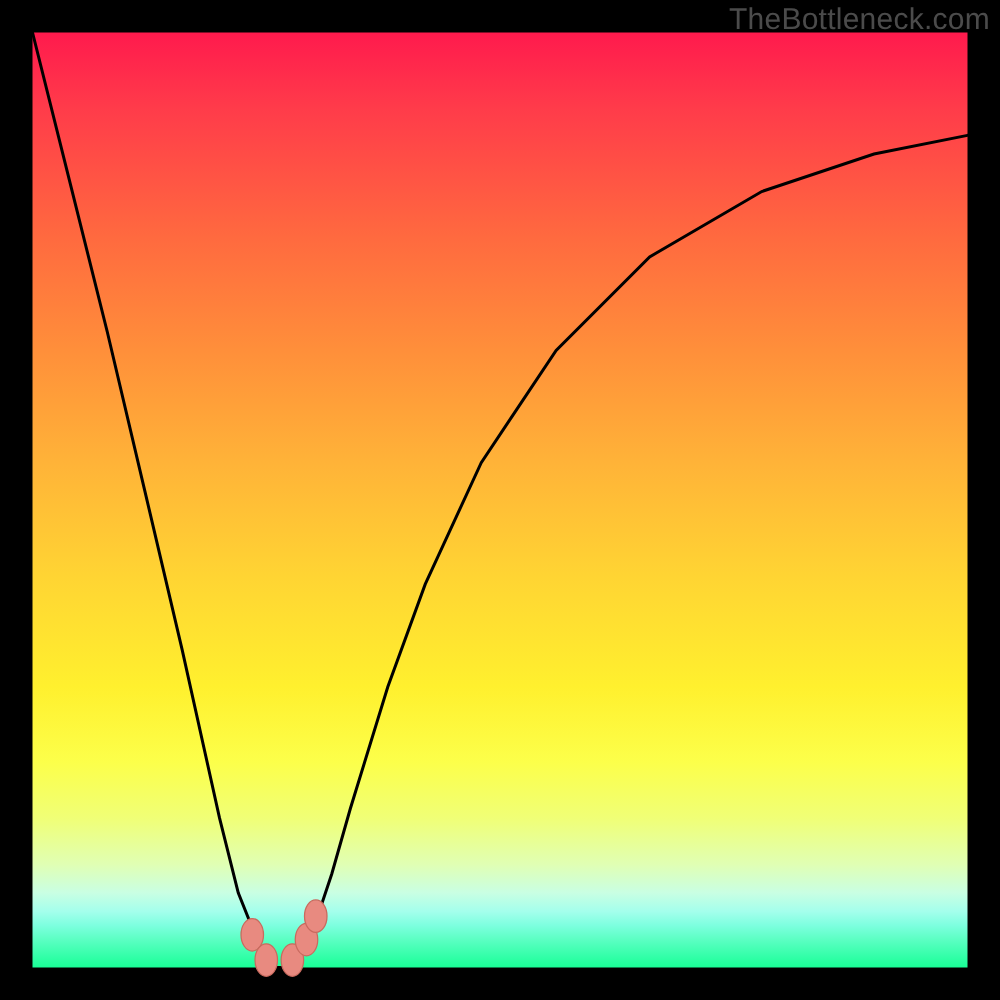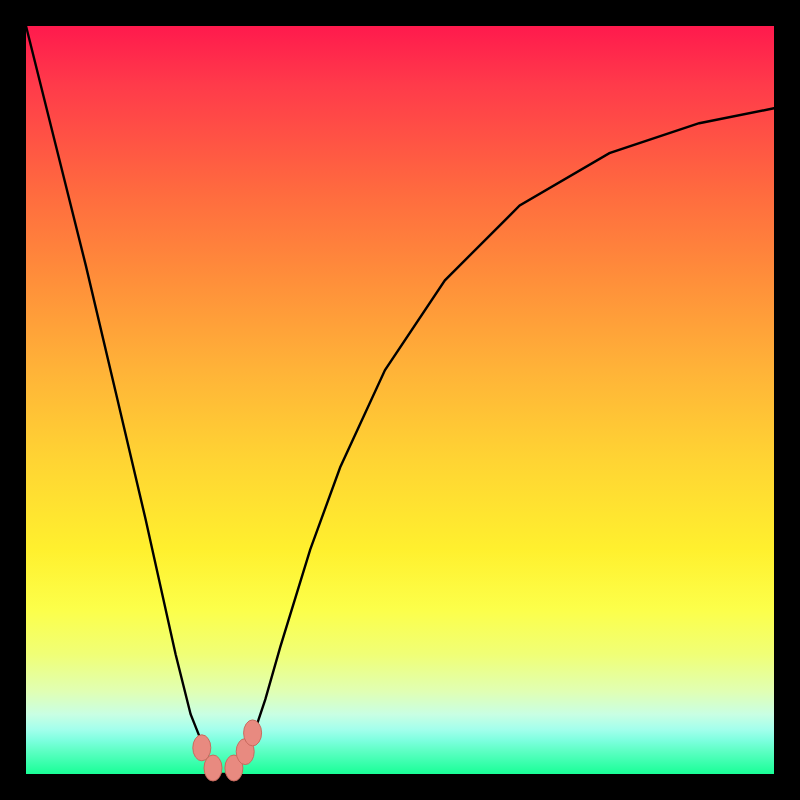--- a/index.html
+++ b/index.html
@@ -71,13 +71,14 @@
       <path id="curve-path" fill="none" stroke="#000000" stroke-width="2.4" stroke-linecap="round" d="M0.0 0.0 L29.9 119.7 L59.8 239.4 L89.8 366.5 L119.7 493.7 L149.6 628.3 L164.6 688.2 L179.5 725.6 L187.0 740.5 L194.5 748.0 L202.0 748.0 L209.4 740.5 L224.4 718.1 L239.4 673.2 L254.3 620.8 L284.2 523.6 L314.2 441.3 L359.0 344.1 L418.9 254.3 L493.7 179.5 L583.4 127.2 L673.2 97.2 L748.0 82.3"></path>
       <g id="markers">
           <ellipse cx="175.8" cy="721.8" rx="9" ry="13" fill="#e88a80" stroke="#c96a5e" stroke-width="1"></ellipse>
           <ellipse cx="187.0" cy="742.0" rx="9" ry="13" fill="#e88a80" stroke="#c96a5e" stroke-width="1"></ellipse>
           <ellipse cx="207.9" cy="742.0" rx="9" ry="13" fill="#e88a80" stroke="#c96a5e" stroke-width="1"></ellipse>
           <ellipse cx="219.2" cy="725.6" rx="9" ry="13" fill="#e88a80" stroke="#c96a5e" stroke-width="1"></ellipse>
           <ellipse cx="226.6" cy="706.9" rx="9" ry="13" fill="#e88a80" stroke="#c96a5e" stroke-width="1"></ellipse>
         </g>
     </svg>
   </div>
+  <div class="watermark">TheBottleneck.com</div>
 </div>
 
 </body></html>

